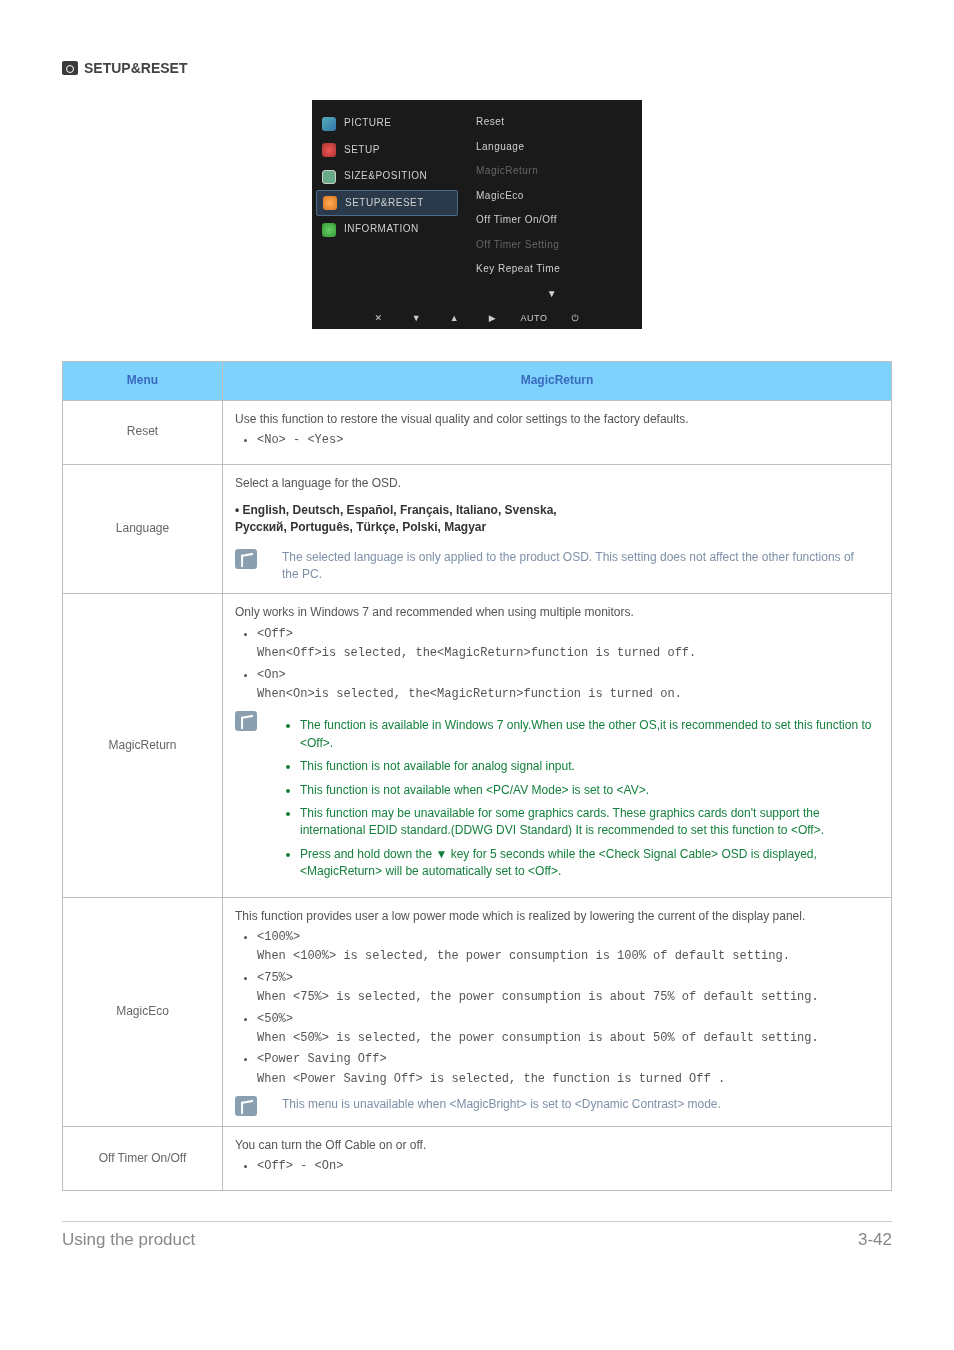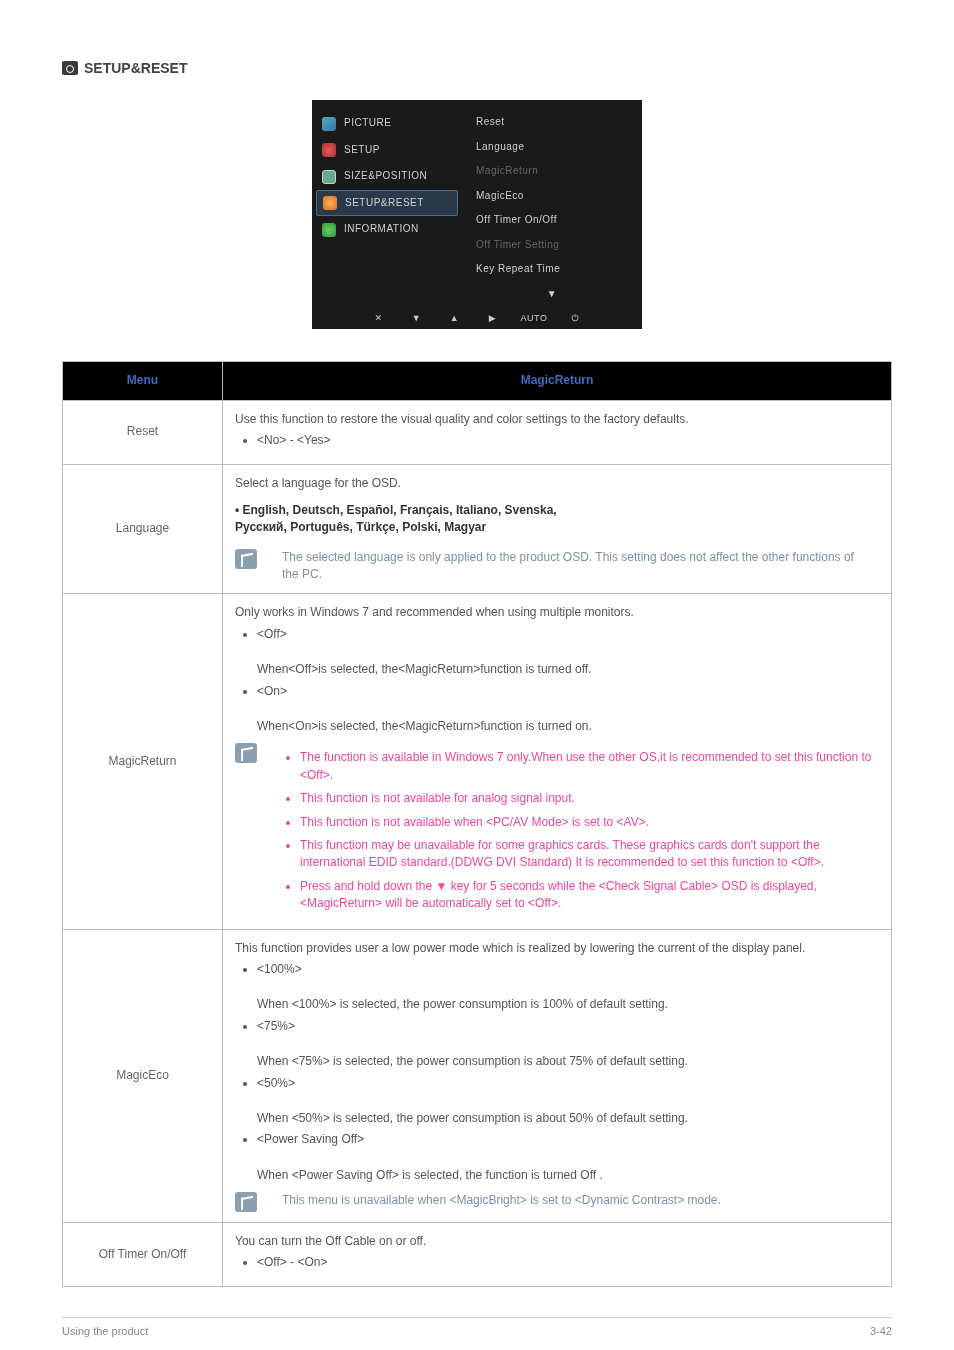--- a/index.html
+++ b/index.html
@@ -80,41 +80,41 @@
   table.main {
     width: 100%;
     border-collapse: collapse;
     font-size: 12px;
   }
   table.main th, table.main td {
     border: 1px solid #bfbfbf;
     vertical-align: top;
   }
   table.main th {
-    background: #000000;
+    background: #7dd3fc;
     color: #3a6abf;
     font-weight: bold;
     text-align: center;
     padding: 10px 8px;
     font-size: 12px;
   }
   table.main td.menu-col {
     width: 160px;
     text-align: center;
     vertical-align: middle;
     color: #666;
     padding: 8px;
   }
   table.main td.desc-col {
     padding: 10px 18px 10px 12px;
     color: #555;
   }
-  ul.plain { list-style: disc; padding-left: 22px; margin: 4px 0; }
+  ul.plain { list-style: disc; padding-left: 22px; margin: 4px 0; font-family: Liberation Mono, monospace; }
   ul.plain > li { margin: 4px 0; }
-  .subtext { margin-top: 18px; }
+  .subtext { margin-top: 2px; }
   .lang-bold {
     font-weight: bold;
     color: #333;
     margin: 10px 0 12px 0;
   }
   .notebox {
     display: flex;
     align-items: flex-start;
     gap: 25px;
     margin-top: 8px;
@@ -128,26 +128,26 @@
   .notebox .note-icon::after{
     content:"";
     position:absolute; left:6px; top:5px;
     width:10px;height:10px;
     border-top:2px solid #fff;
     border-left:2px solid #fff;
     transform: rotate(-10deg) skewX(-10deg);
   }
   .note-text { color: #7d90a8; flex:1; }
   ul.note-list { list-style: disc; padding-left: 18px; }
-  ul.note-list > li { margin: 6px 0; color: #ec4899; }
+  ul.note-list > li { margin: 6px 0; color: #15803d; }
   .footer {
     display: flex;
     justify-content: space-between;
     color: #888;
-    font-size: 11px;
+    font-size: 17px;
     border-top: 1px solid #ccc;
     padding-top: 6px;
     margin-top: 30px;
   }
 </style>
 </head>
 <body>
 
 <div class="section-title-row">
   <div class="section-icon"></div>

